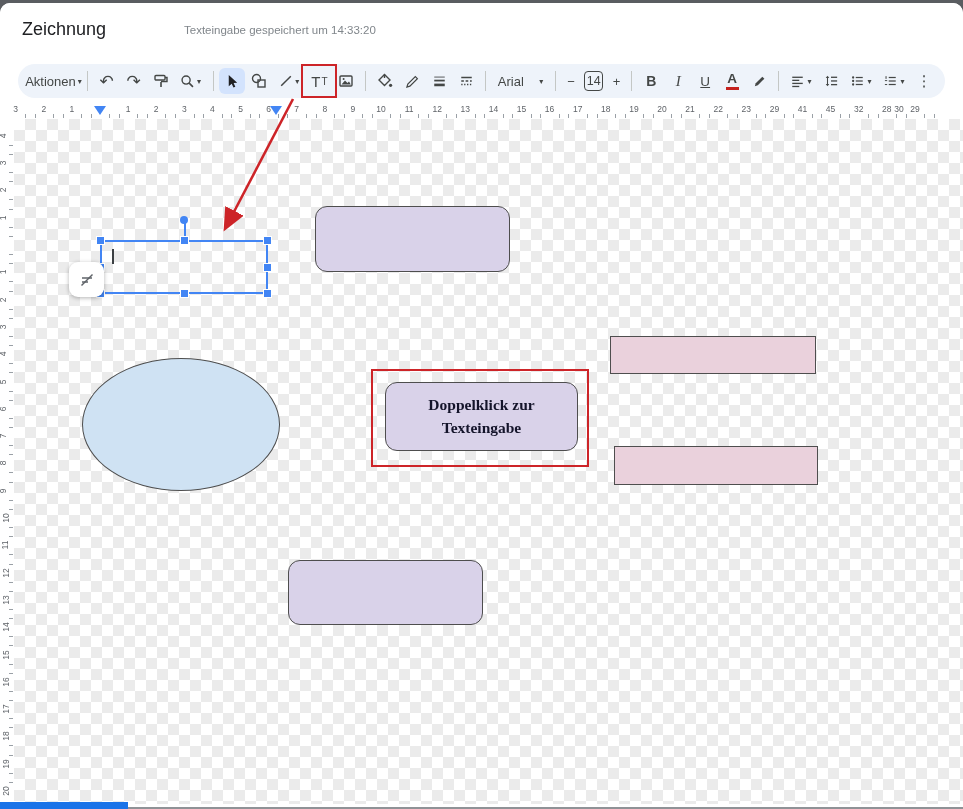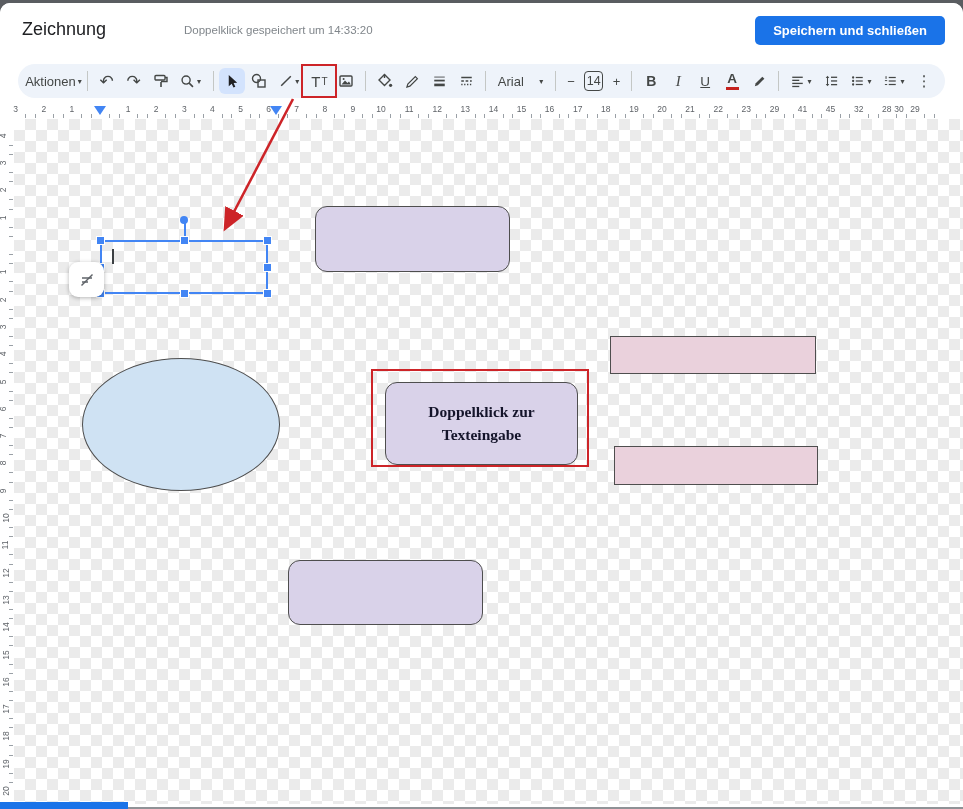--- a/index.html
+++ b/index.html
@@ -51,21 +51,21 @@
   
   .canvas { position:absolute; top:116px; left:14px; width:949px; height:685px; background:#fff;
     background-image:
       linear-gradient(45deg,#ebebeb 25%,transparent 25%,transparent 75%,#ebebeb 75%),
       linear-gradient(45deg,#ebebeb 25%,transparent 25%,transparent 75%,#ebebeb 75%);
     background-size:22px 22px; background-position:0 0,11px 11px; }
   .shape { position:absolute; border:1px solid #4e4e4e; }
   .rrect { border-radius:12px; background:#d9d2e9; }
   .rrect1 { left:301px; top:87px; width:195px; height:66px; }
   .ellipse1 { left:68px; top:239px; width:198px; height:133px; border-radius:50%; background:#cfe2f3; }
-  .rrect2 { left:371px; top:263px; width:193px; height:83px; display:flex; align-items:center;
+  .rrect2 { left:371px; top:263px; width:193px; height:69px; display:flex; align-items:center;
             justify-content:flex-start; text-align:center; padding:0 26px;
             font-family:"Liberation Serif", serif; font-weight:700; font-size:15.5px;
             line-height:1.45; color:#14142a; }
   .pink1 { left:596px; top:217px; width:206px; height:38px; background:#ead1dc; }
   .pink2 { left:600px; top:327px; width:204px; height:39px; background:#ead1dc; }
   .rrect3 { left:274px; top:441px; width:195px; height:65px; }
   .red-rect { position:absolute; left:357px; top:250px; width:218px; height:98px;
               border:2px solid #cd2428; }
   
   .sel-box { position:absolute; left:86px; top:121px; width:168px; height:54px;
@@ -86,22 +86,21 @@
   .bottom-line { position:absolute; bottom:0; left:0; width:100%; height:2px; background:#8f9296; }
   .scroll-thumb { position:absolute; bottom:0; left:0; width:128px; height:7px; background:#1a73e8; }
 </style>
 </head>
 <body>
 
 <div class="page">
 
   <div class="header">
     <div class="title">Zeichnung</div>
-    <div class="autosave">Doppelklick gespeichert um 14:33:20</div>
-    <button class="save-btn">Speichern und schließen</button>
+    <div class="autosave">Texteingabe gespeichert um 14:33:20</div>
   </div>
 
   <div class="toolbar">
     <div class="tbtn actions-btn">
       <span>Aktionen</span>
       <span class="caret">▾</span>
     </div>
     <div class="tdiv"></div>
     <div class="tbtn" style="font-size:17px">↶</div>
     <div class="tbtn" style="font-size:17px">↷</div>

